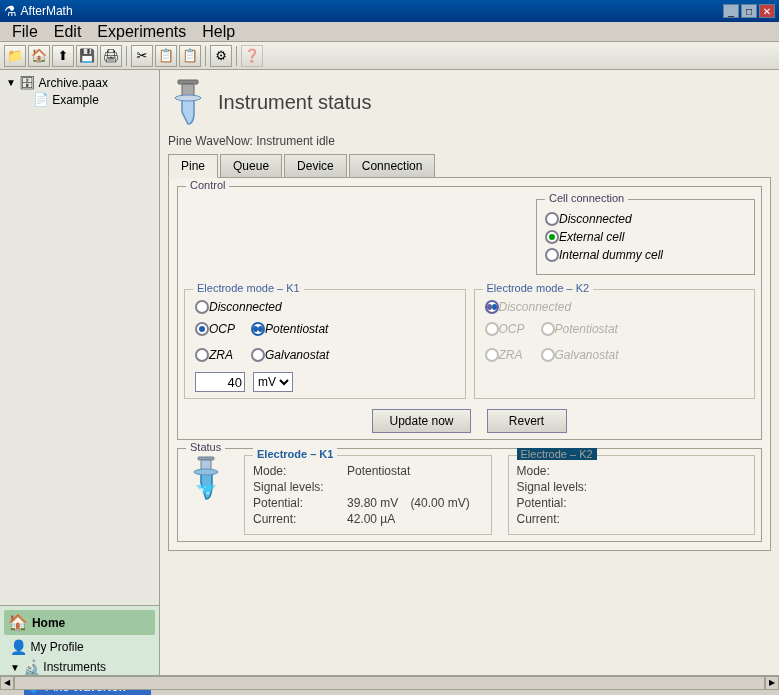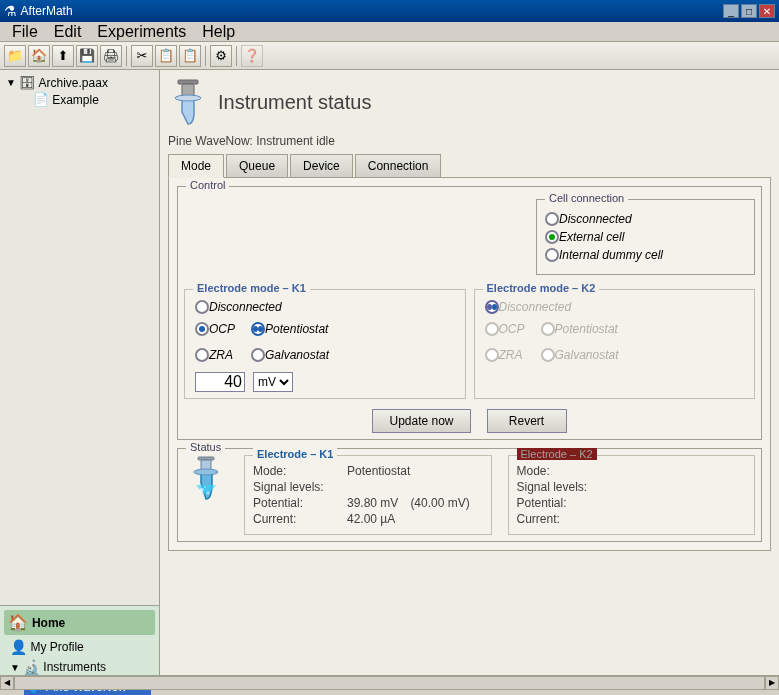--- a/index.html
+++ b/index.html
@@ -194,27 +194,27 @@
 
     
     .electrode-section {
       border: 1px solid #c0c0b0;
       padding: 6px 10px;
       position: relative;
       flex: 1;
     }
     .electrode-title {
       position: absolute; top: -8px; left: 8px;
-      background: #f4f2ea; padding: 0 4px; font-size: 11px; color: #4060a0; font-weight: bold;
+      background: #f4f2ea; padding: 0 4px; font-size: 11px; color: #4060a0;
     }
 
     
     .num-input {
       width: 50px; height: 20px; border: 1px solid #8080a0; text-align: right;
-      padding-right: 2px; font-size: 16px; background: white;
+      padding-right: 2px; font-size: 13px; background: white;
     }
     select.unit-select {
       height: 20px; font-size: 12px; border: 1px solid #8080a0; background: white;
     }
 
     
     .action-btn {
       padding: 4px 16px; background: linear-gradient(to bottom, #f0efe8, #d4d2ca);
       border: 1px solid #8080a0; cursor: pointer; font-size: 12px;
       min-width: 80px;
@@ -369,21 +369,21 @@
           <path d="M8 20 L14 20 L14 34 Q20 46 20 46 Q26 46 26 34 L26 20 L32 20 Z" fill="#b0d0f0" stroke="#6090c0" stroke-width="1.5"></path>
           <ellipse cx="20" cy="20" rx="13" ry="3" fill="#c8d8e8" stroke="#6090c0" stroke-width="1"></ellipse>
         </svg>
       </div>
       <h2 id="inst-title">Instrument status</h2>
     </div>
 
     <div id="inst-status">Pine WaveNow: Instrument idle</div>
 
     <div id="tabs">
-      <div class="tab active">Mode</div>
+      <div class="tab active">Pine</div>
       <div class="tab">Queue</div>
       <div class="tab">Device</div>
       <div class="tab">Connection</div>
     </div>
 
     <div id="tab-content">
 
       <div id="control-section">
         <span id="control-title">Control</span>
 
@@ -535,21 +535,21 @@
                   <span class="data-value">39.80 mV</span>
                   <span class="data-value2">(40.00 mV)</span>
                 </div>
                 <div class="data-row">
                   <span class="data-label">Current:</span>
                   <span class="data-value">42.00 µA</span>
                 </div>
               </div>
 
               <div style="flex:1; border: 1px solid #c0c0b0; padding:6px 8px; position:relative; margin-left:8px; color:#b0b0a8;">
-                <div style="position:absolute;top:-8px;left:8px;background:#7f1d1d;padding:0 4px;font-size:11px;color:#a0a098;">Electrode – K2</div>
+                <div style="position:absolute;top:-8px;left:8px;background:#0c4a6e;padding:0 4px;font-size:11px;color:#a0a098;">Electrode – K2</div>
                 <div class="data-row">
                   <span class="data-label">Mode:</span>
                   <span class="data-value"></span>
                 </div>
                 <div class="data-row">
                   <span class="data-label">Signal levels:</span>
                 </div>
                 <div class="data-row">
                   <span class="data-label">Potential:</span>
                   <span class="data-value"></span>

